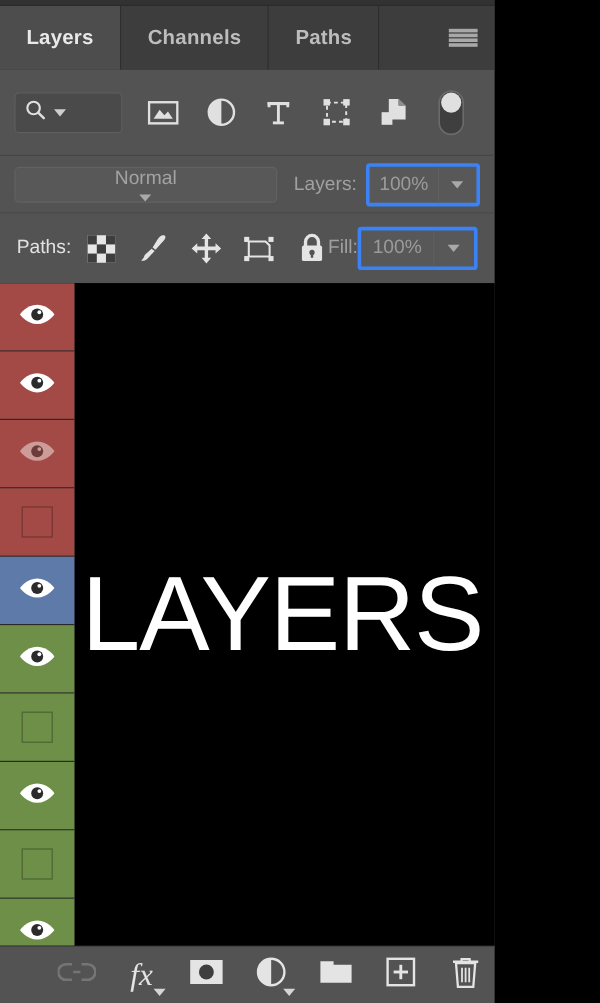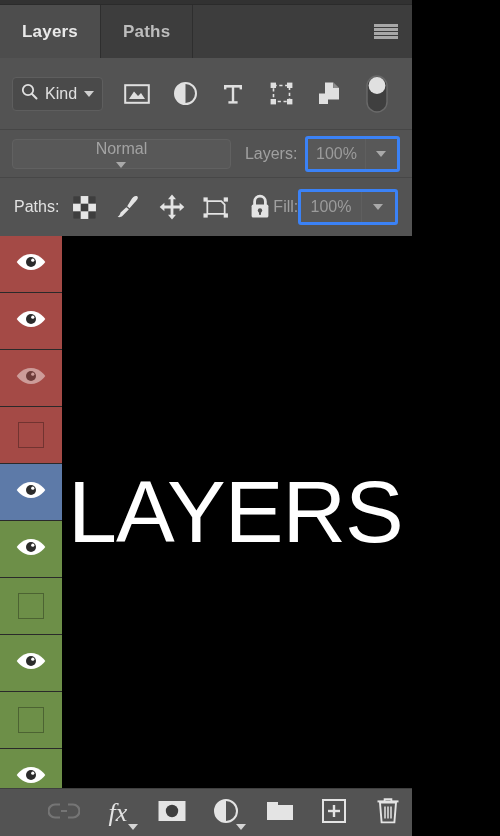--- a/index.html
+++ b/index.html
@@ -143,41 +143,43 @@
 
 <div id="panel">
 
   <div class="top-strip"></div>
 
   <div class="tabbar">
     <div class="tab active">
       <span>Layers</span>
     </div>
     <div class="tab">
+      <span>Channels</span>
+    </div>
+    <div class="tab">
       <span>Paths</span>
     </div>
     <div class="tabfill">
       <div class="hamburger">
         <i></i>
           <i></i>
           <i></i>
           <i></i>
       </div>
     </div>
   </div>
 
   <div class="filterrow">
     <div class="kindsel">
       <span>
         <svg width="17" height="17" viewBox="0 0 17 17">
           <circle cx="7" cy="7" r="5.2" fill="none" stroke="#e0e0e0" stroke-width="1.8"></circle>
           <line x1="10.8" y1="10.8" x2="15.5" y2="15.5" stroke="#e0e0e0" stroke-width="2" stroke-linecap="round"></line>
         </svg>
       </span>
-      <span class="lbl">Kind</span>
       <span class="caret"></span>
     </div>
 
     <div class="filtericons">
       <div class="ficon">
         <svg width="26" height="22" viewBox="0 0 26 22">
           <rect x="1.2" y="2.2" width="23.6" height="17.6" fill="none" stroke="#e0e0e0" stroke-width="2"></rect>
           <path d="M5 16 L10 8.5 L14 13 L17 10 L21 16 Z" fill="#e0e0e0"></path>
         </svg>
       </div>

